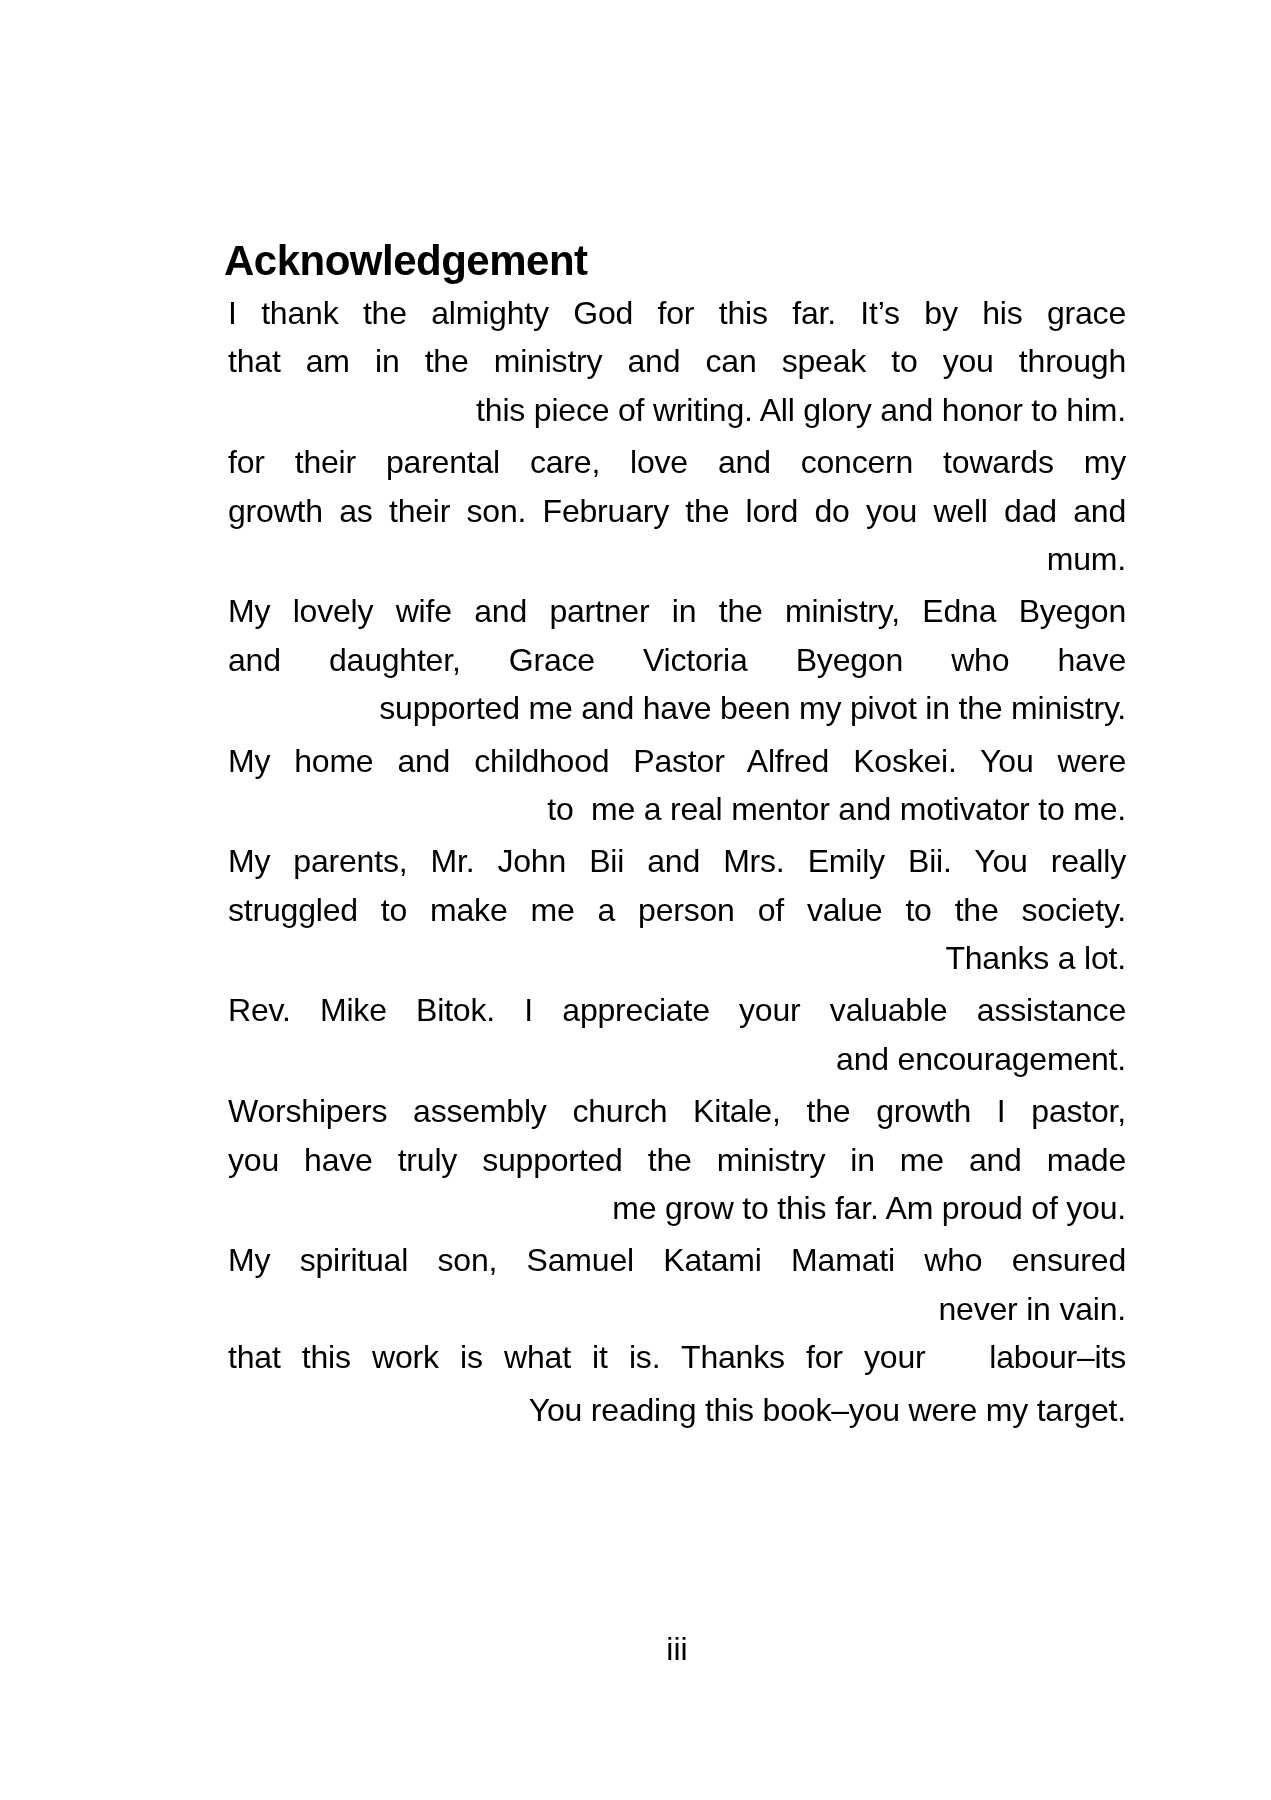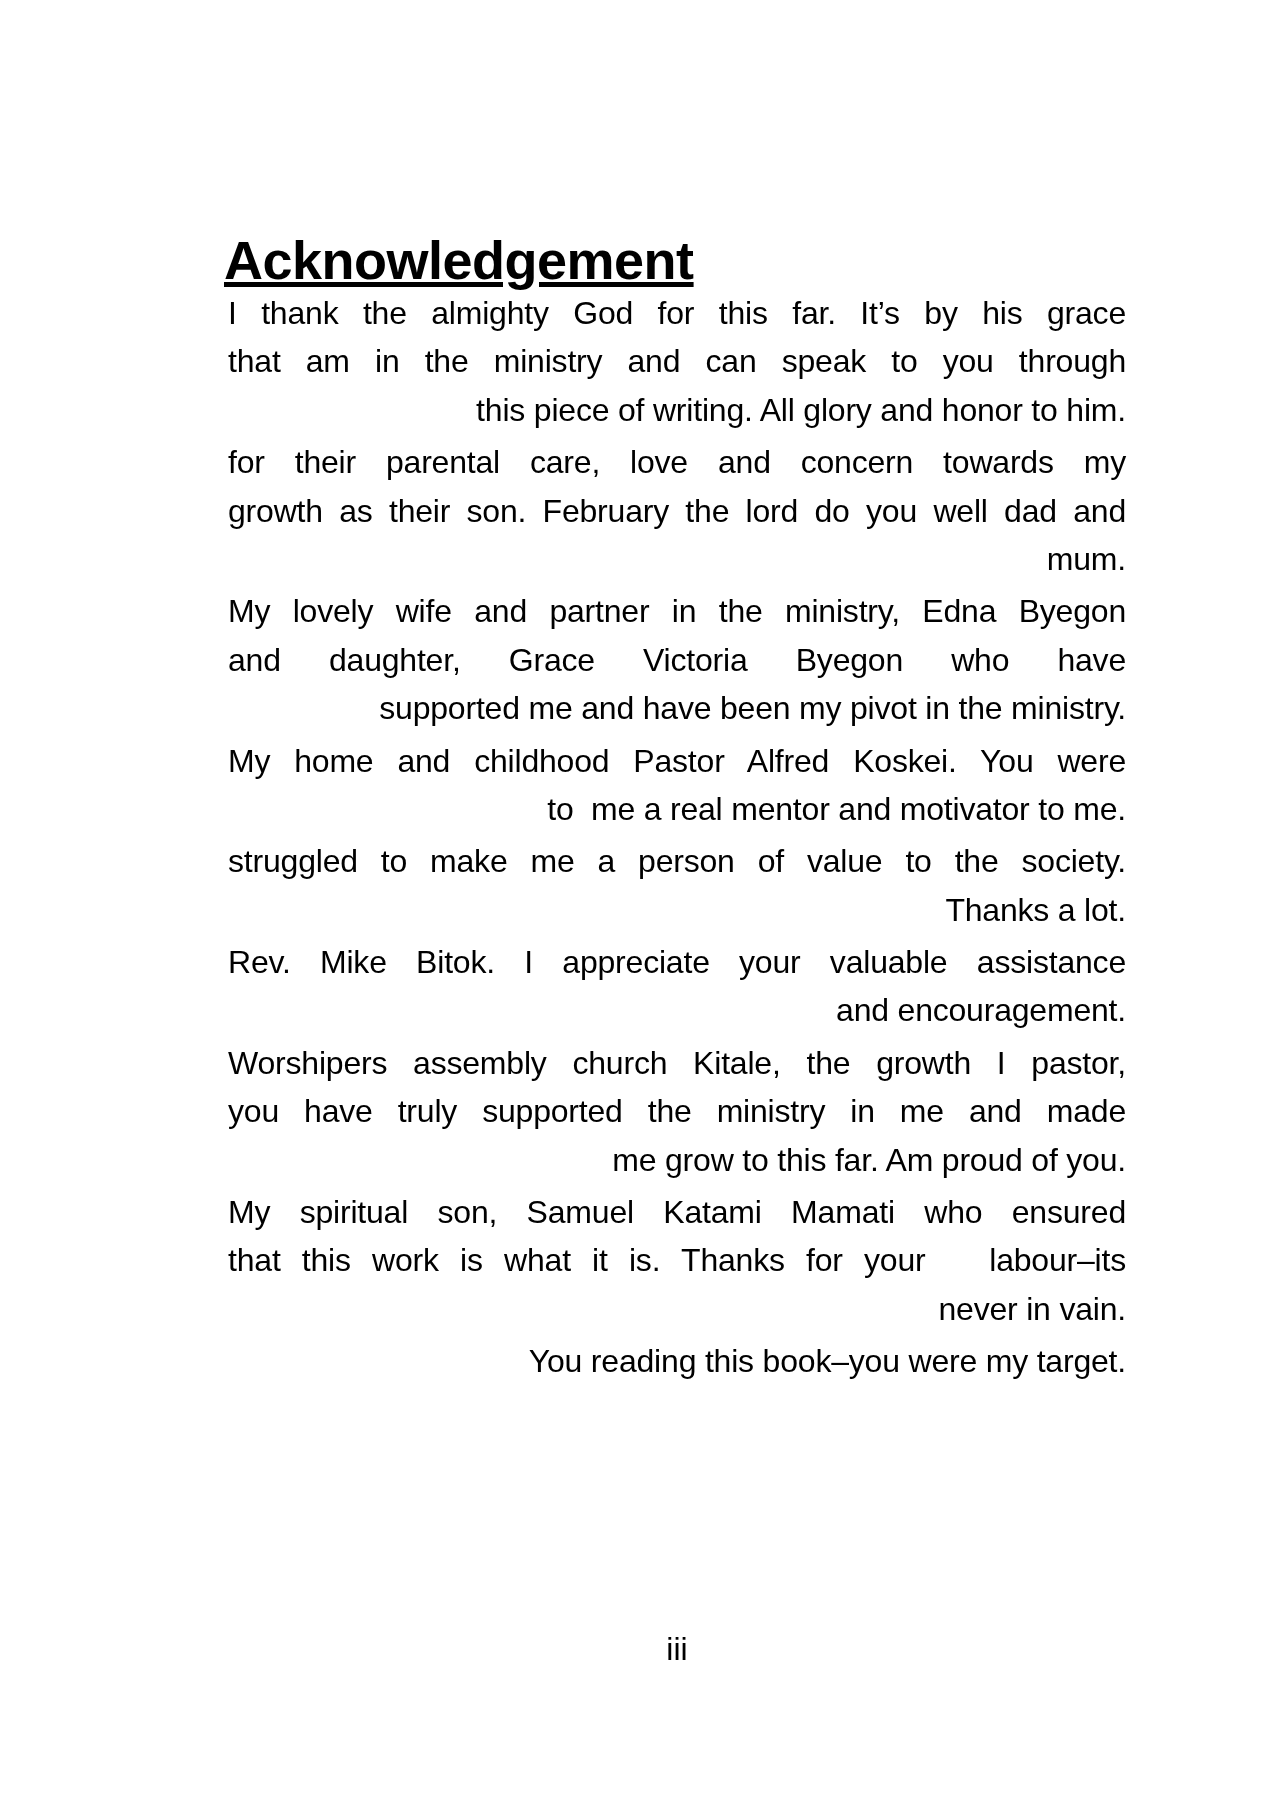--- a/index.html
+++ b/index.html
@@ -18,26 +18,25 @@
   }
   .content {
     position: absolute;
     left: 224px;
     top: 236px;
     width: 906px;
   }
   .doc-title {
     margin: 0;
     padding: 0;
-    font-size: 54px;
+    font-size: 42px;
     line-height: 49px;
     font-weight: 700;
     letter-spacing: -0.5px;
     color: #000000;
-    text-decoration: underline;
   }
   .paragraph {
     margin: 4px;
     padding: 0;
   }
   .line {
     font-size: 32px;
     line-height: 48.4px;
     height: 48.4px;
     white-space: pre-wrap;
@@ -80,36 +79,37 @@
         <div class="paragraph">
           <div class="line justify">My lovely wife and partner in the ministry, Edna Byegon</div>
           <div class="line justify">and daughter, Grace Victoria Byegon who have</div>
           <div class="line">supported me and have been my pivot in the ministry.</div>
         </div>
         <div class="paragraph">
           <div class="line justify">My home and childhood Pastor Alfred Koskei. You were</div>
           <div class="line">to  me a real mentor and motivator to me.</div>
         </div>
         <div class="paragraph">
+          <div class="line justify">My parents, Mr. John Bii and Mrs. Emily Bii. You really</div>
           <div class="line justify">struggled to make me a person of value to the society.</div>
           <div class="line">Thanks a lot.</div>
         </div>
         <div class="paragraph">
           <div class="line justify">Rev. Mike Bitok. I appreciate your valuable assistance</div>
           <div class="line">and encouragement.</div>
         </div>
         <div class="paragraph">
           <div class="line justify">Worshipers assembly church Kitale, the growth I pastor,</div>
           <div class="line justify">you have truly supported the ministry in me and made</div>
           <div class="line">me grow to this far. Am proud of you.</div>
         </div>
         <div class="paragraph">
           <div class="line justify">My spiritual son, Samuel Katami Mamati who ensured</div>
+          <div class="line">never in vain.</div>
           <div class="line justify">that this work is what it is. Thanks for your   labour–its</div>
-          <div class="line">never in vain.</div>
         </div>
         <div class="paragraph">
           <div class="line">You reading this book–you were my target.</div>
         </div>
       </div>
   </div>
   <div class="page-footer">iii</div>
 </div>
 
 </body></html>

